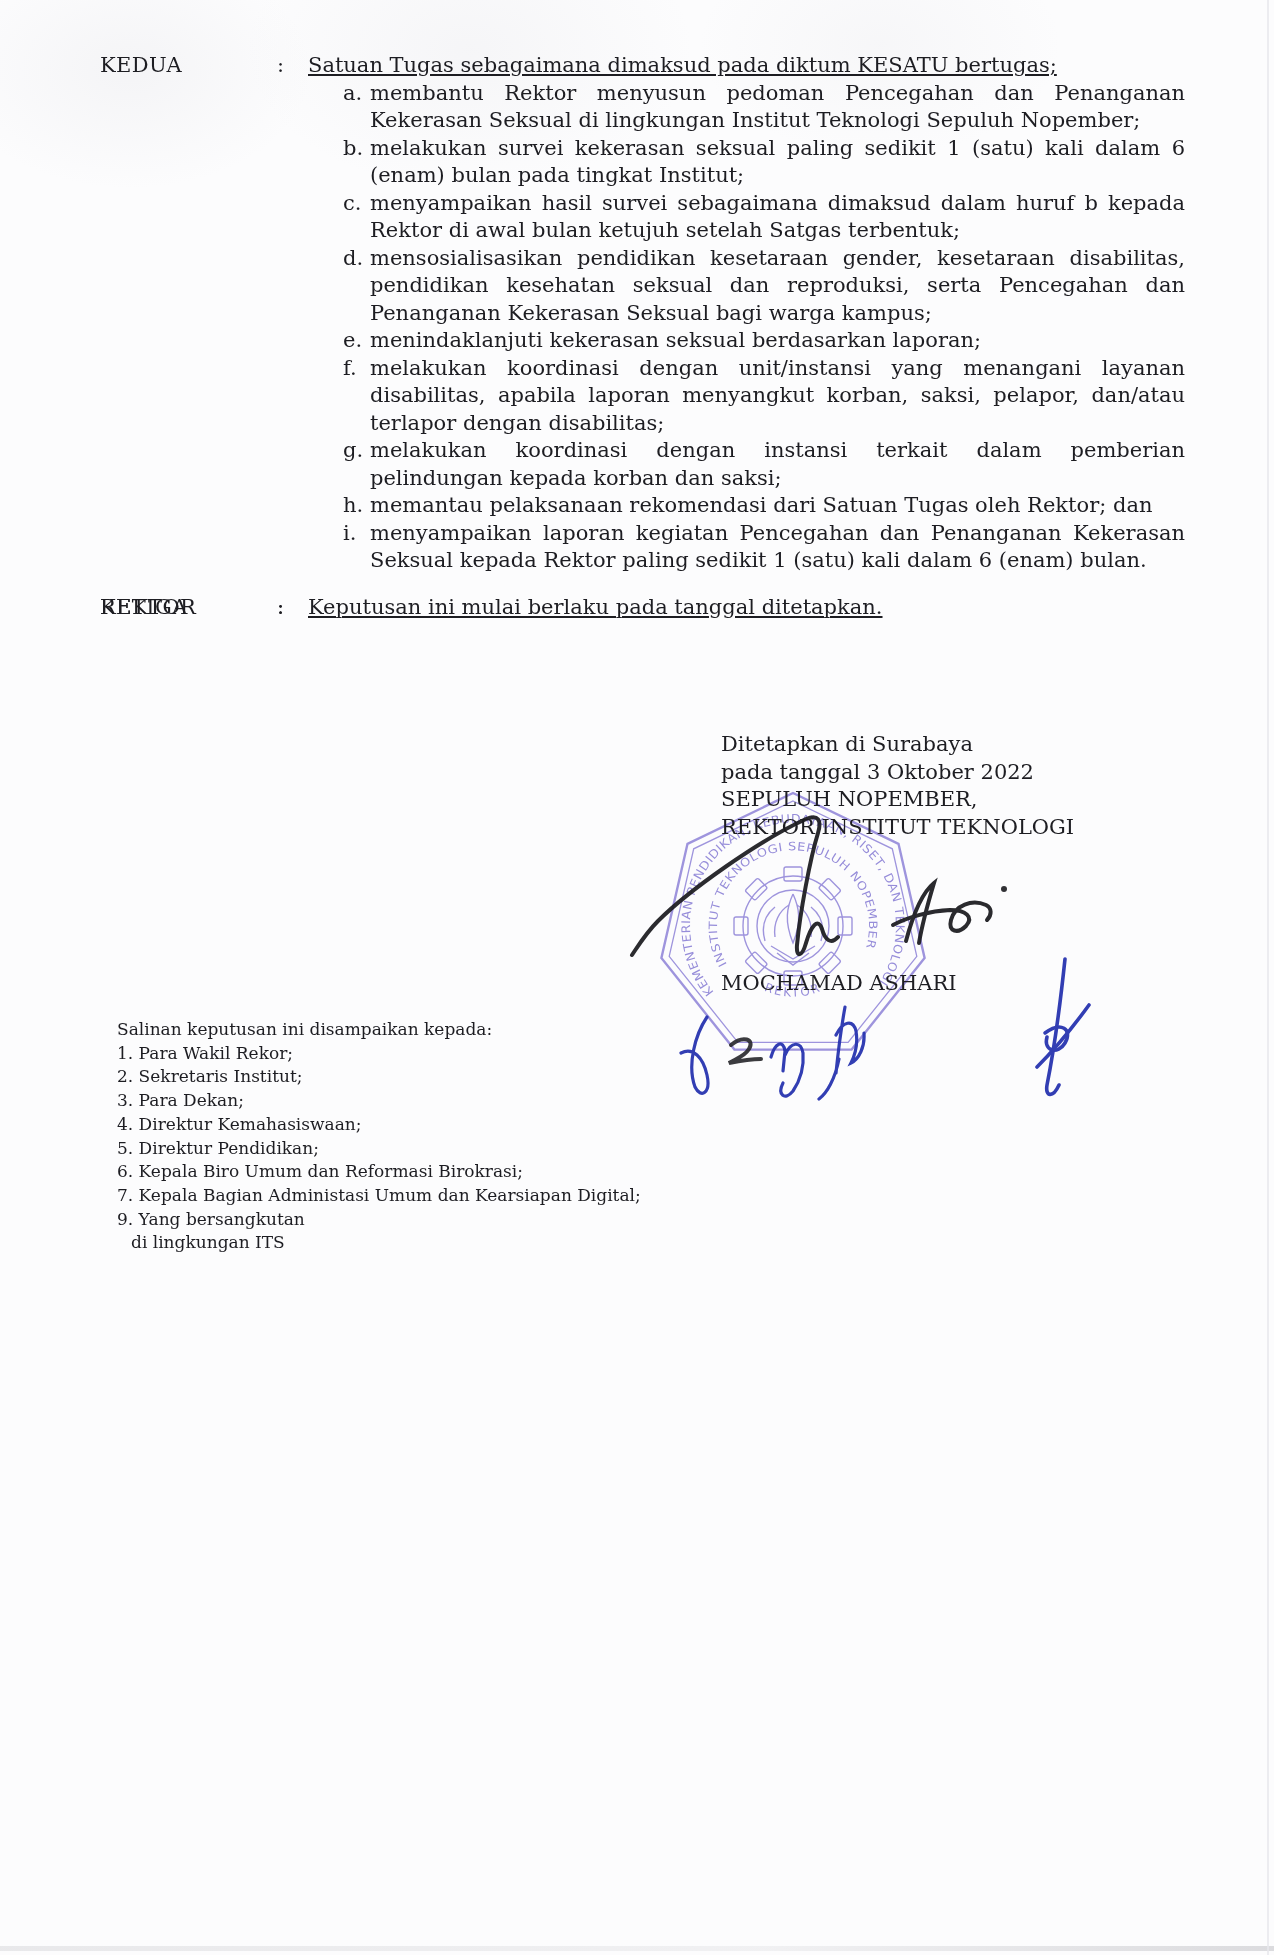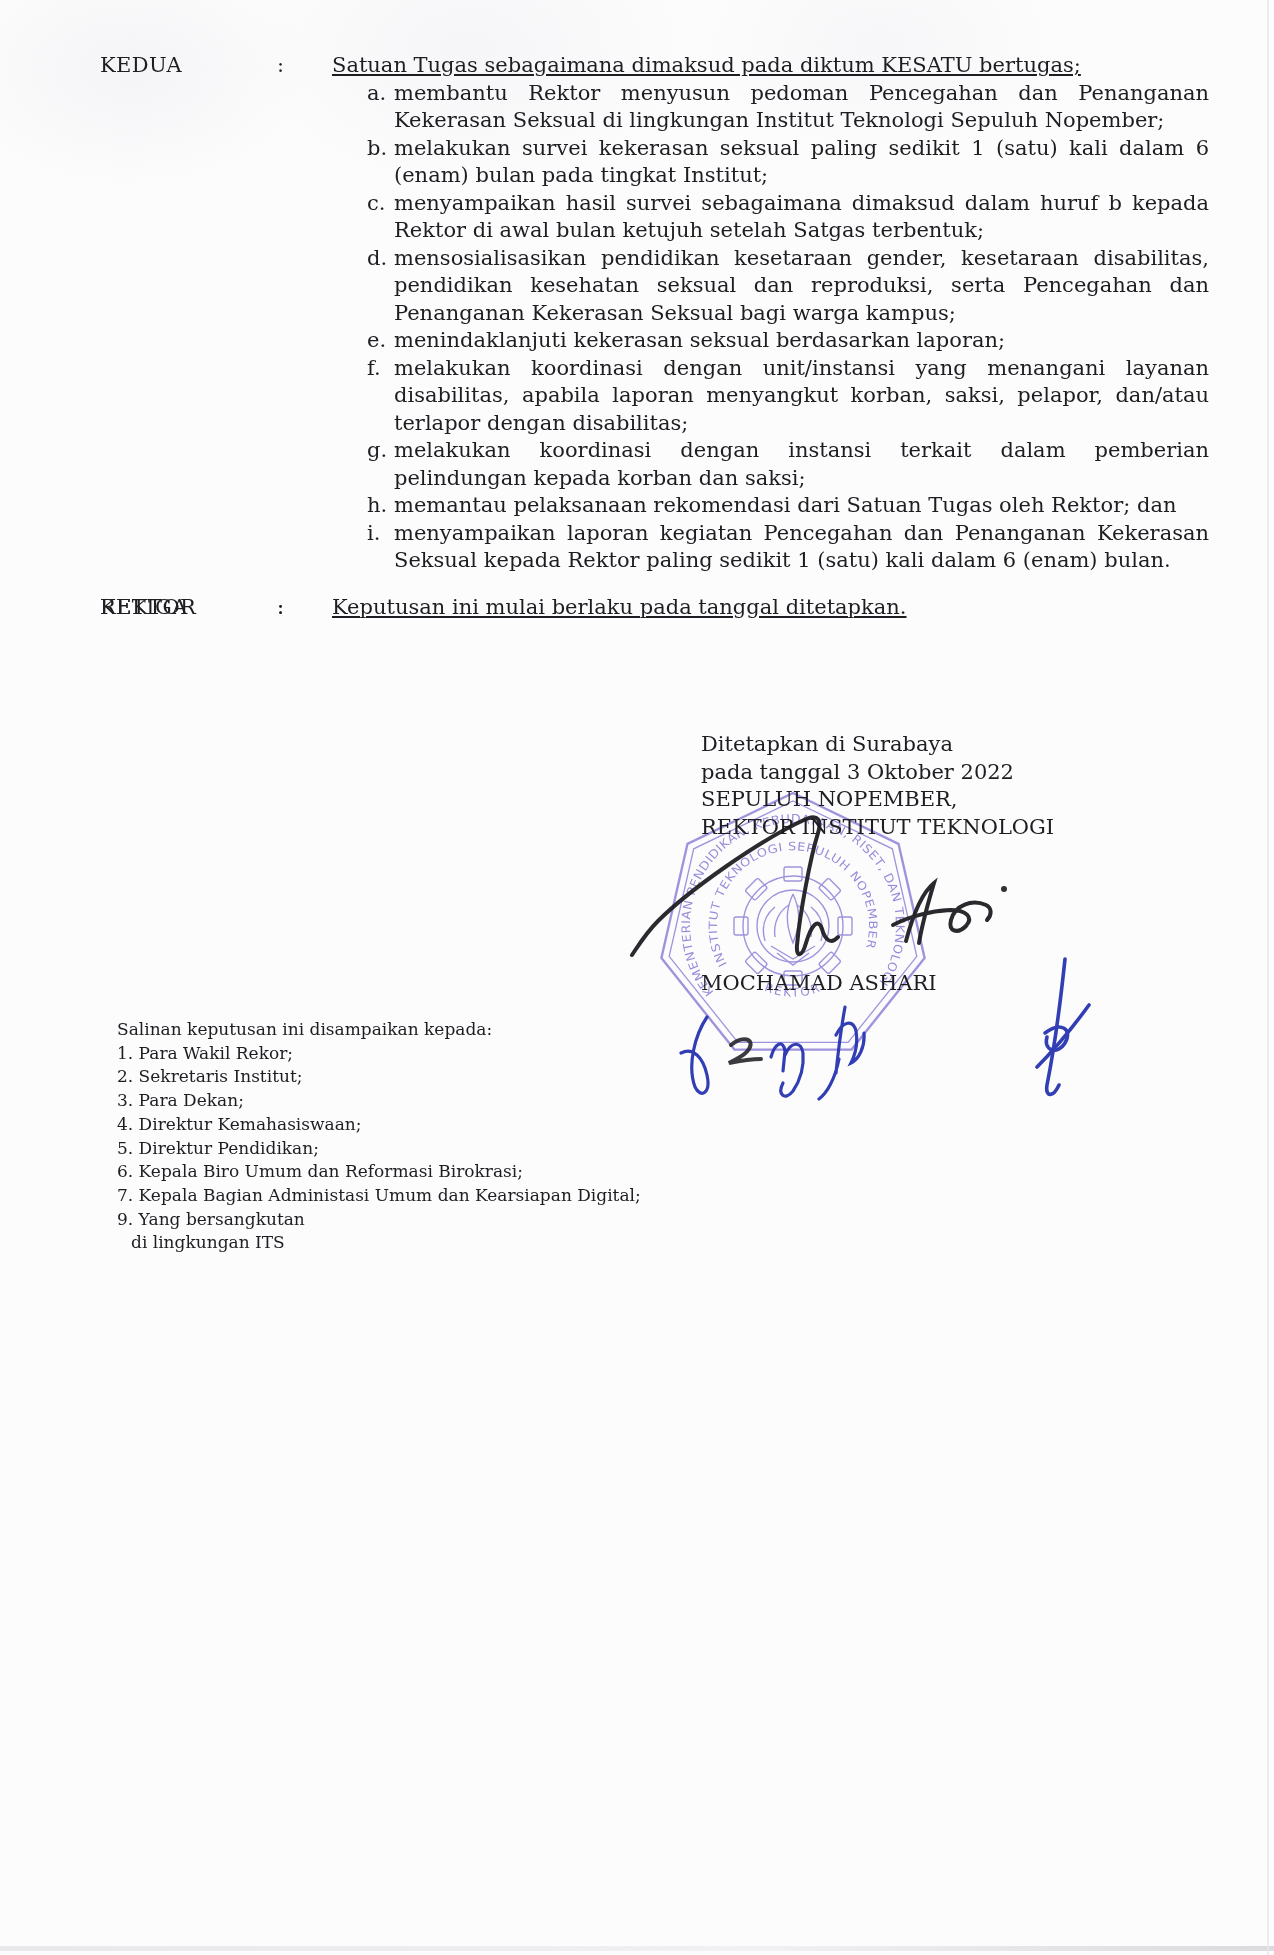--- a/index.html
+++ b/index.html
@@ -11,32 +11,32 @@
     color:#1d1d22;
     font-family:"DejaVu Serif","Liberation Serif",serif;
     background:
       radial-gradient(260px 170px at 130px 70px, rgba(198,198,206,.14), transparent 70%),
       radial-gradient(320px 200px at 470px 50px, rgba(200,200,208,.12), transparent 70%),
       radial-gradient(260px 160px at 880px 45px, rgba(200,200,208,.10), transparent 70%),
       #fcfcfd;
   }
   
   .dictum-section{position:absolute;left:0;top:52px;width:1274px;}
-  .drow{position:relative;margin-bottom:19px;padding-left:24px;}
+  .drow{position:relative;margin-bottom:19px;}
   .dlabel{position:absolute;left:100px;top:0;width:175px;font-size:21px;line-height:27.5px;letter-spacing:.4px;}
   .dcolon{position:absolute;left:277px;top:0;font-size:21px;line-height:27.5px;}
   .dbody{margin-left:308px;width:877px;font-size:21px;line-height:27.5px;}
   .dintro{text-align:justify;text-decoration:underline;}
   .ditems{list-style:none;margin:0;padding:0 0 0 35px;}
   .ditem{position:relative;padding-left:27px;}
   .ditem .letter{position:absolute;left:0;top:0;}
   .ditem .itxt{text-align:justify;}
   
   .sig-block{position:absolute;left:701px;top:731px;width:480px;font-size:21px;line-height:27.5px;z-index:3;}
-  .sig-line{white-space:nowrap;}
+  .sig-line{white-space:nowrap;margin-left:20px;}
   .sig-gap{height:129px;}
   
   .stamp-svg{position:absolute;left:653px;top:791px;width:280px;height:270px;z-index:2;opacity:.82;}
   .sig-ink{position:absolute;left:588px;top:793px;width:440px;height:195px;z-index:5;}
   .paraf-left{position:absolute;left:655px;top:995px;width:250px;height:130px;z-index:5;}
   .paraf-right{position:absolute;left:1015px;top:945px;width:100px;height:175px;z-index:5;}
   
   .dist-block{position:absolute;left:101px;top:1018px;width:560px;font-size:17px;line-height:23.7px;z-index:4;margin-left:16px;}
   .dist-cont{padding-left:14px;}
   

